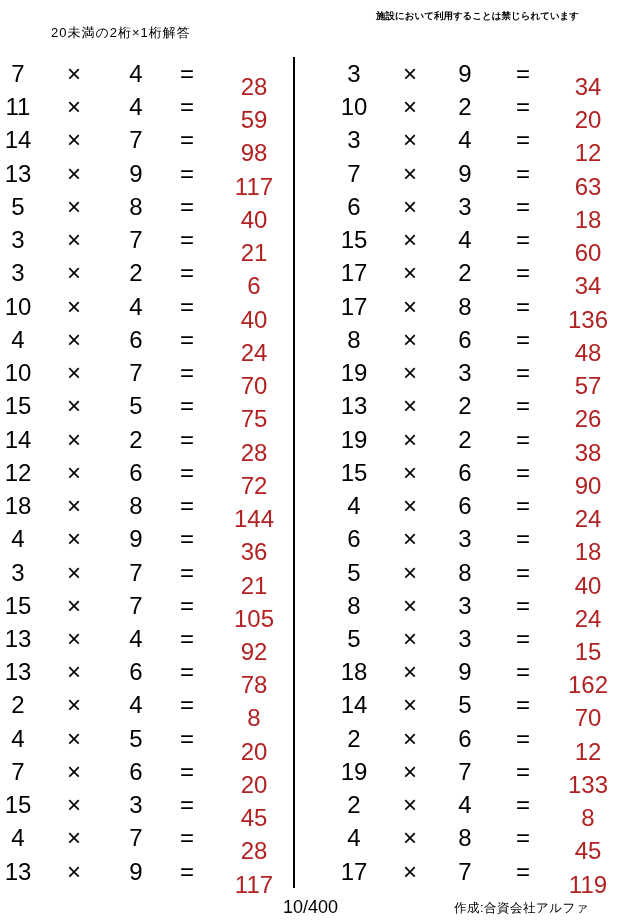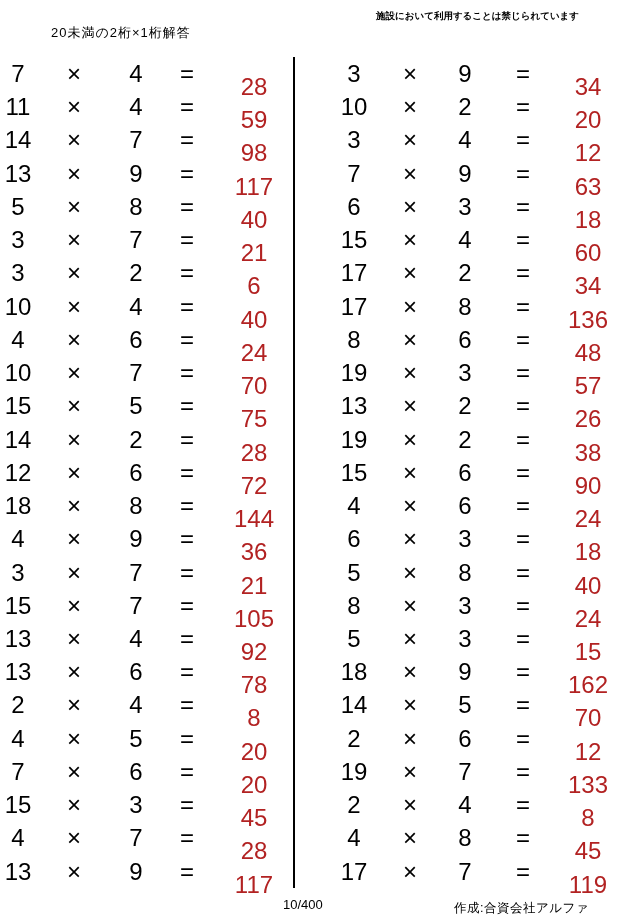--- a/index.html
+++ b/index.html
@@ -73,21 +73,21 @@
   .col-left .ans { left: 214px; }
   .col-right .op1 { left: 40px; }
   .col-right .mul { left: 96px; }
   .col-right .op2 { left: 151px; }
   .col-right .eq  { left: 209px; }
   .col-right .ans { left: 254px; }
   .footer-page {
     position: absolute;
     left: 283px;
     top: 897px;
-    font-size: 13px;
+    font-size: 18px;
     white-space: nowrap;
   }
   .footer-credit {
     position: absolute;
     left: 454px;
     top: 900px;
     font-size: 12.5px;
     letter-spacing: 0.5px;
     white-space: nowrap;
   }

